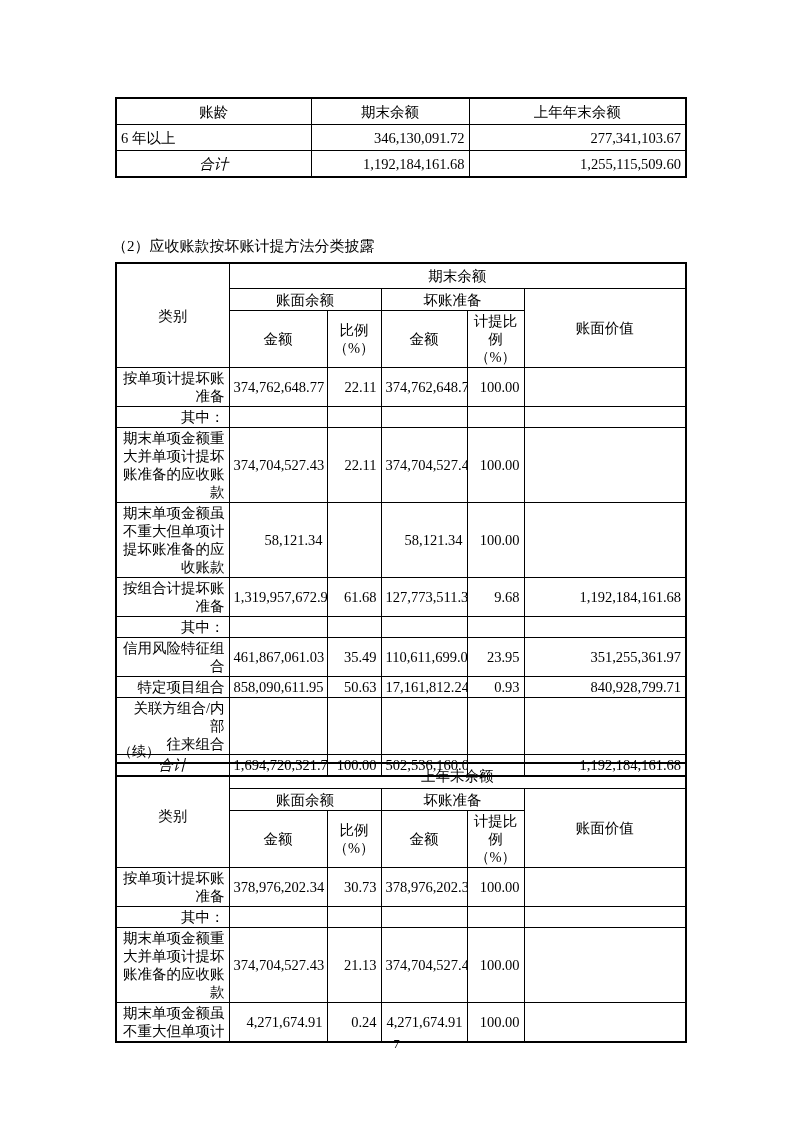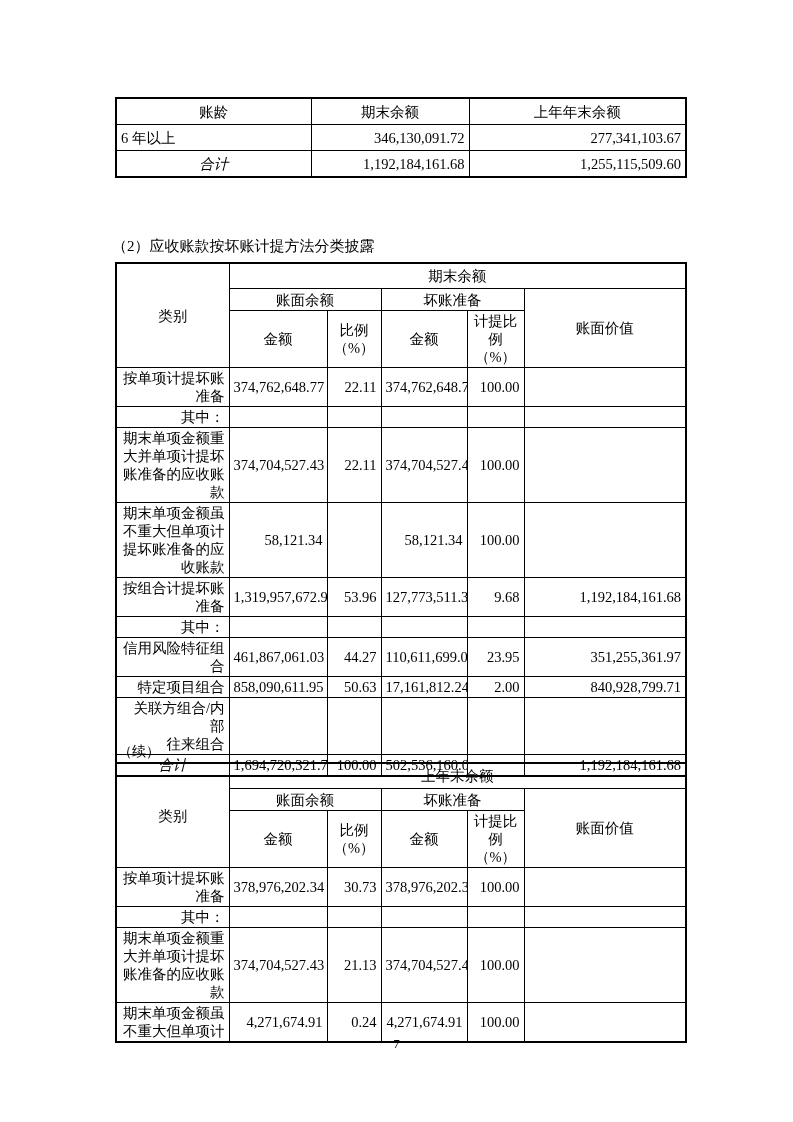--- a/index.html
+++ b/index.html
@@ -152,48 +152,48 @@
       <td class="num">58,121.34</td>
       <td class="num"></td>
       <td class="num">58,121.34</td>
       <td class="num">100.00</td>
       <td class="num"></td>
     </tr>
     <tr>
       <td class="cat">按组合计提坏账
 准备</td>
       <td class="num">1,319,957,672.98</td>
-      <td class="num">53.96</td>
+      <td class="num">61.68</td>
       <td class="num">127,773,511.30</td>
       <td class="num">9.68</td>
       <td class="num">1,192,184,161.68</td>
     </tr>
     <tr>
       <td class="cat">其中：</td>
       <td class="num"></td>
       <td class="num"></td>
       <td class="num"></td>
       <td class="num"></td>
       <td class="num"></td>
     </tr>
     <tr>
       <td class="cat">信用风险特征组
 合</td>
       <td class="num">461,867,061.03</td>
-      <td class="num">44.27</td>
+      <td class="num">35.49</td>
       <td class="num">110,611,699.06</td>
       <td class="num">23.95</td>
       <td class="num">351,255,361.97</td>
     </tr>
     <tr>
       <td class="cat">特定项目组合</td>
       <td class="num">858,090,611.95</td>
       <td class="num">50.63</td>
       <td class="num">17,161,812.24</td>
-      <td class="num">2.00</td>
+      <td class="num">0.93</td>
       <td class="num">840,928,799.71</td>
     </tr>
     <tr>
       <td class="cat">关联方组合/内部
 往来组合</td>
       <td class="num"></td>
       <td class="num"></td>
       <td class="num"></td>
       <td class="num"></td>
       <td class="num"></td>

